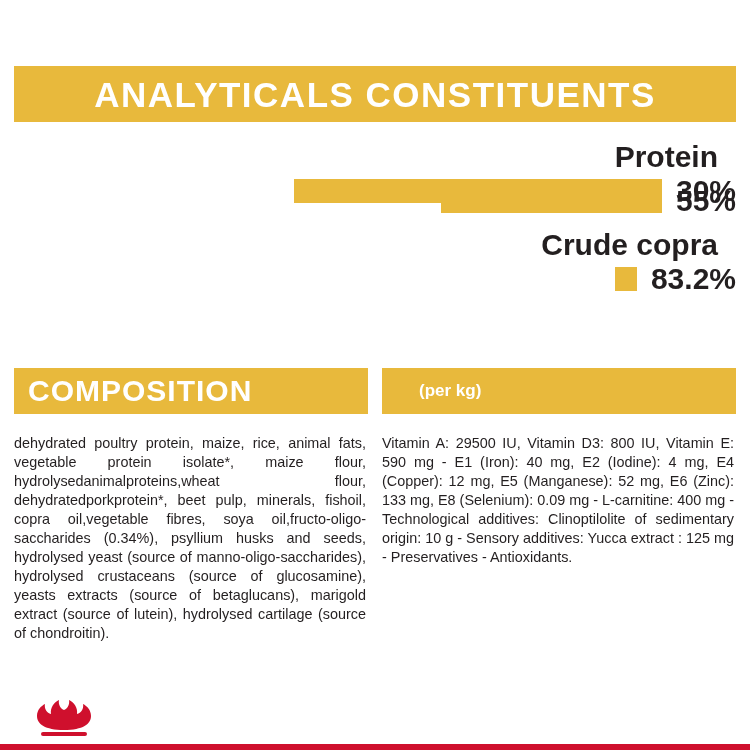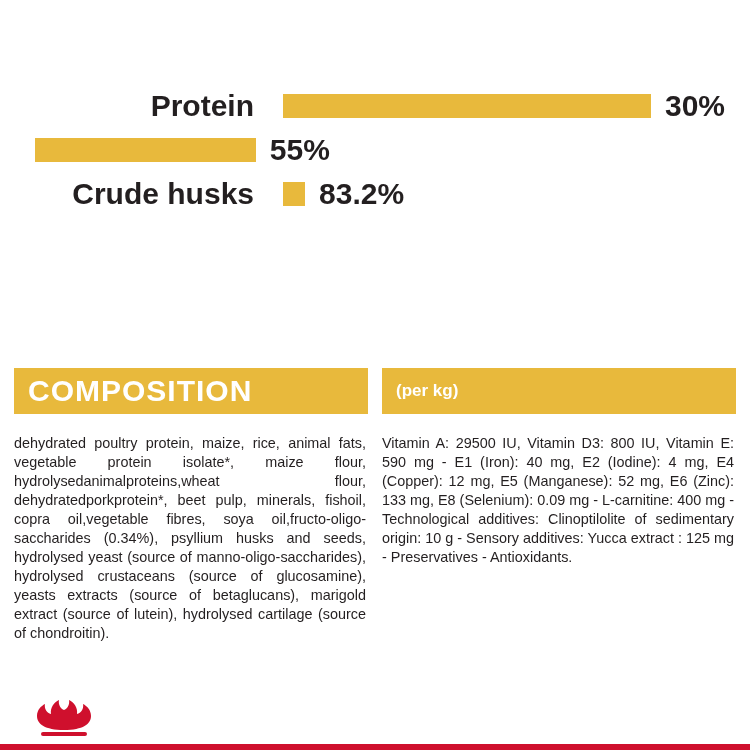--- a/index.html
+++ b/index.html
@@ -47,22 +47,23 @@
     line-height: 1;
     text-transform: uppercase;
   }
 
   .rows {
     margin-top: 18px;
     padding-left: 10px;
   }
   .row {
     display: flex;
-    align-items: center;
+    align-items: flex-end;
     height: 44px;
+    flex-direction: column;
   }
   .row-label {
     width: 248px;
     text-align: right;
     padding-right: 18px;
     font-size: 30px;
     font-weight: bold;
     color: #231f20;
     white-space: nowrap;
     box-sizing: border-box;
@@ -109,21 +110,21 @@
     font-size: 30px;
     font-weight: bold;
     letter-spacing: 1px;
     line-height: 46px;
     text-transform: uppercase;
     text-align: center;
   }
   .col-band-sub {
     font-size: 17px;
     font-weight: bold;
-    margin-left: 0;
+    margin-left: 23px;
     line-height: 46px;
   }
   .col-body {
     margin-top: 20px;
     font-size: 14.4px;
     line-height: 19px;
     color: #231f20;
     text-align: justify;
     padding-right: 2px;
   }
@@ -151,39 +152,42 @@
     width: 62px;
     height: 44px;
   }
 </style>
 </head>
 <body>
 
 <div class="page">
 
   <div class="analytics">
+    <div class="band">
+      <span class="band-title">ANALYTICALS CONSTITUENTS</span>
+    </div>
     <div class="rows">
 
       <div class="row">
         <div class="row-label">Protein</div>
         <div class="bar-wrap">
           <div class="bar" id="bar0" style="width: 368px; background: rgb(232, 185, 60);"></div>
           <div class="row-value">30%</div>
         </div>
       </div>
 
       <div class="row">
         <div class="bar-wrap">
           <div class="bar" id="bar1" style="width: 220.8px; background: rgb(232, 185, 60);"></div>
           <div class="row-value">55%</div>
         </div>
       </div>
 
       <div class="row">
-        <div class="row-label">Crude husks</div>
+        <div class="row-label">Crude copra</div>
         <div class="bar-wrap">
           <div class="bar" id="bar2" style="width: 22.08px; background: rgb(232, 185, 60);"></div>
           <div class="row-value">83.2%</div>
         </div>
       </div>
 
     </div>
   </div>
 
   <div class="columns">

